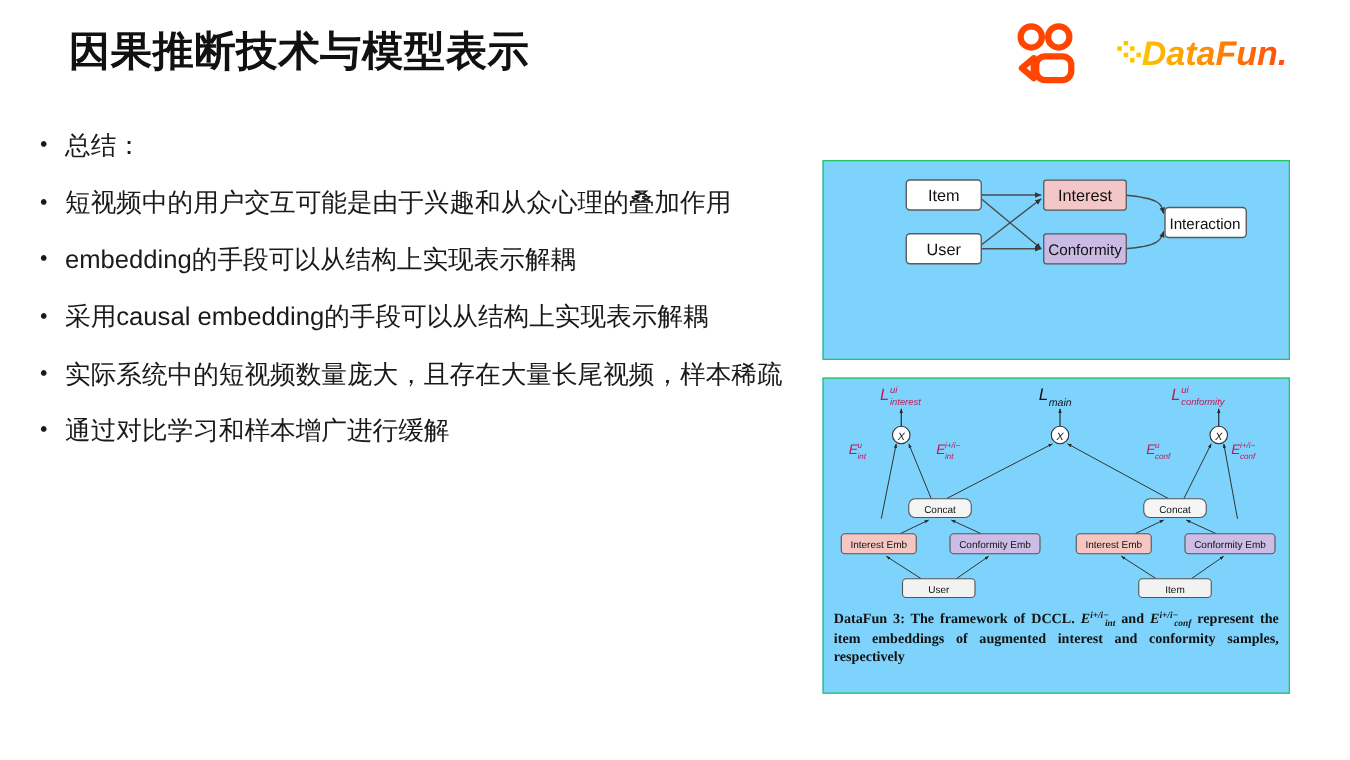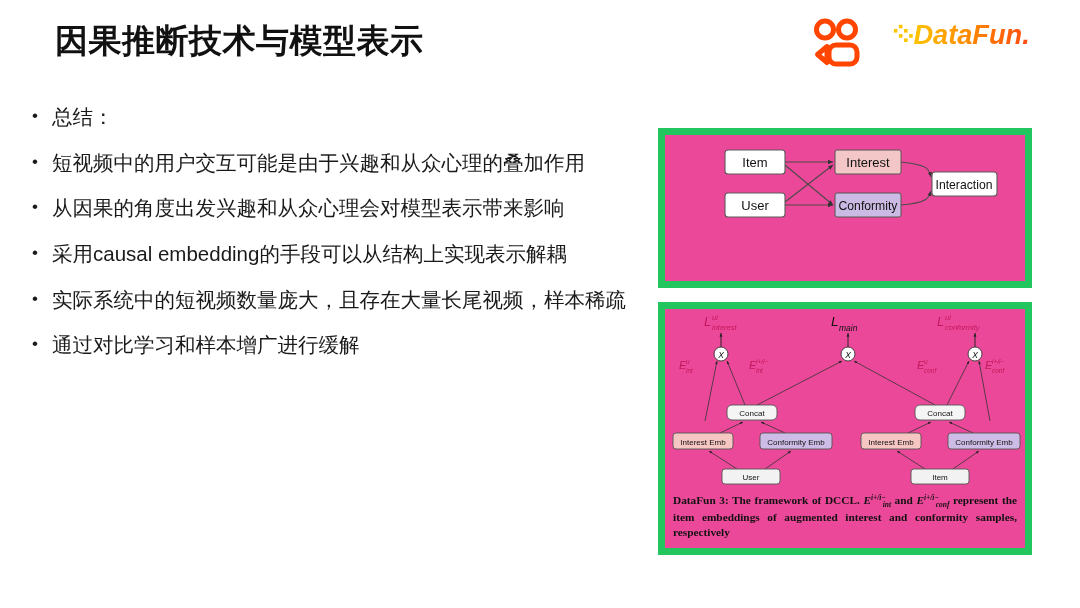--- a/index.html
+++ b/index.html
@@ -29,21 +29,21 @@
     white-space: nowrap;
     margin-left: 25px;
   }
 
   
   .logo-area {
     position: absolute;
     right: 14px;
     top: 18px;
     display: flex;
-    align-items: flex-start;
+    align-items: center;
     gap: 26px;
   }
   .ks-logo { width: 52px; height: 50px; display: block; }
   .datafun-logo { height: 34px; display: block; }
 
   
   .bullets {
     position: absolute;
     left: 32px;
     top: 104px;
@@ -63,22 +63,22 @@
     flex: 0 0 20px;
     font-size: 17px;
     line-height: 1.45;
     color: #1a1a1a;
   }
   .bullet-row .btext { flex: 1 1 auto; }
 
   
   .panel {
     position: absolute;
-    background: #ec4899;
-    border: 7px solid #22c55e;
+    background: #7dd3fc;
+    border: 1px solid #22c55e;
     box-sizing: border-box;
   }
   #panel-fig2 { left: 658px; top: 128px; width: 374px; height: 160px; }
   #panel-fig3 { left: 658px; top: 302px; width: 374px; height: 253px; }
 
   .fig-caption {
     font-family: "Liberation Serif", "DejaVu Serif", serif;
     font-weight: bold;
     font-size: 11.3px;
     line-height: 1.33;
@@ -149,21 +149,21 @@
     <span class="btext">总结：</span>
   </div>
 
   <div class="bullet-row">
     <span class="dot">•</span>
     <span class="btext">短视频中的用户交互可能是由于兴趣和从众心理的叠加作用</span>
   </div>
 
   <div class="bullet-row">
     <span class="dot">•</span>
-    <span class="btext">从因果的角度出发兴趣和从众心理会对模型表示带来影响</span>
+    <span class="btext">embedding的手段可以从结构上实现表示解耦</span>
   </div>
 
   <div class="bullet-row">
     <span class="dot">•</span>
     <span class="btext">采用causal embedding的手段可以从结构上实现表示解耦</span>
   </div>
 
   <div class="bullet-row">
     <span class="dot">•</span>
     <span class="btext">实际系统中的短视频数量庞大，且存在大量长尾视频，样本稀疏</span>

